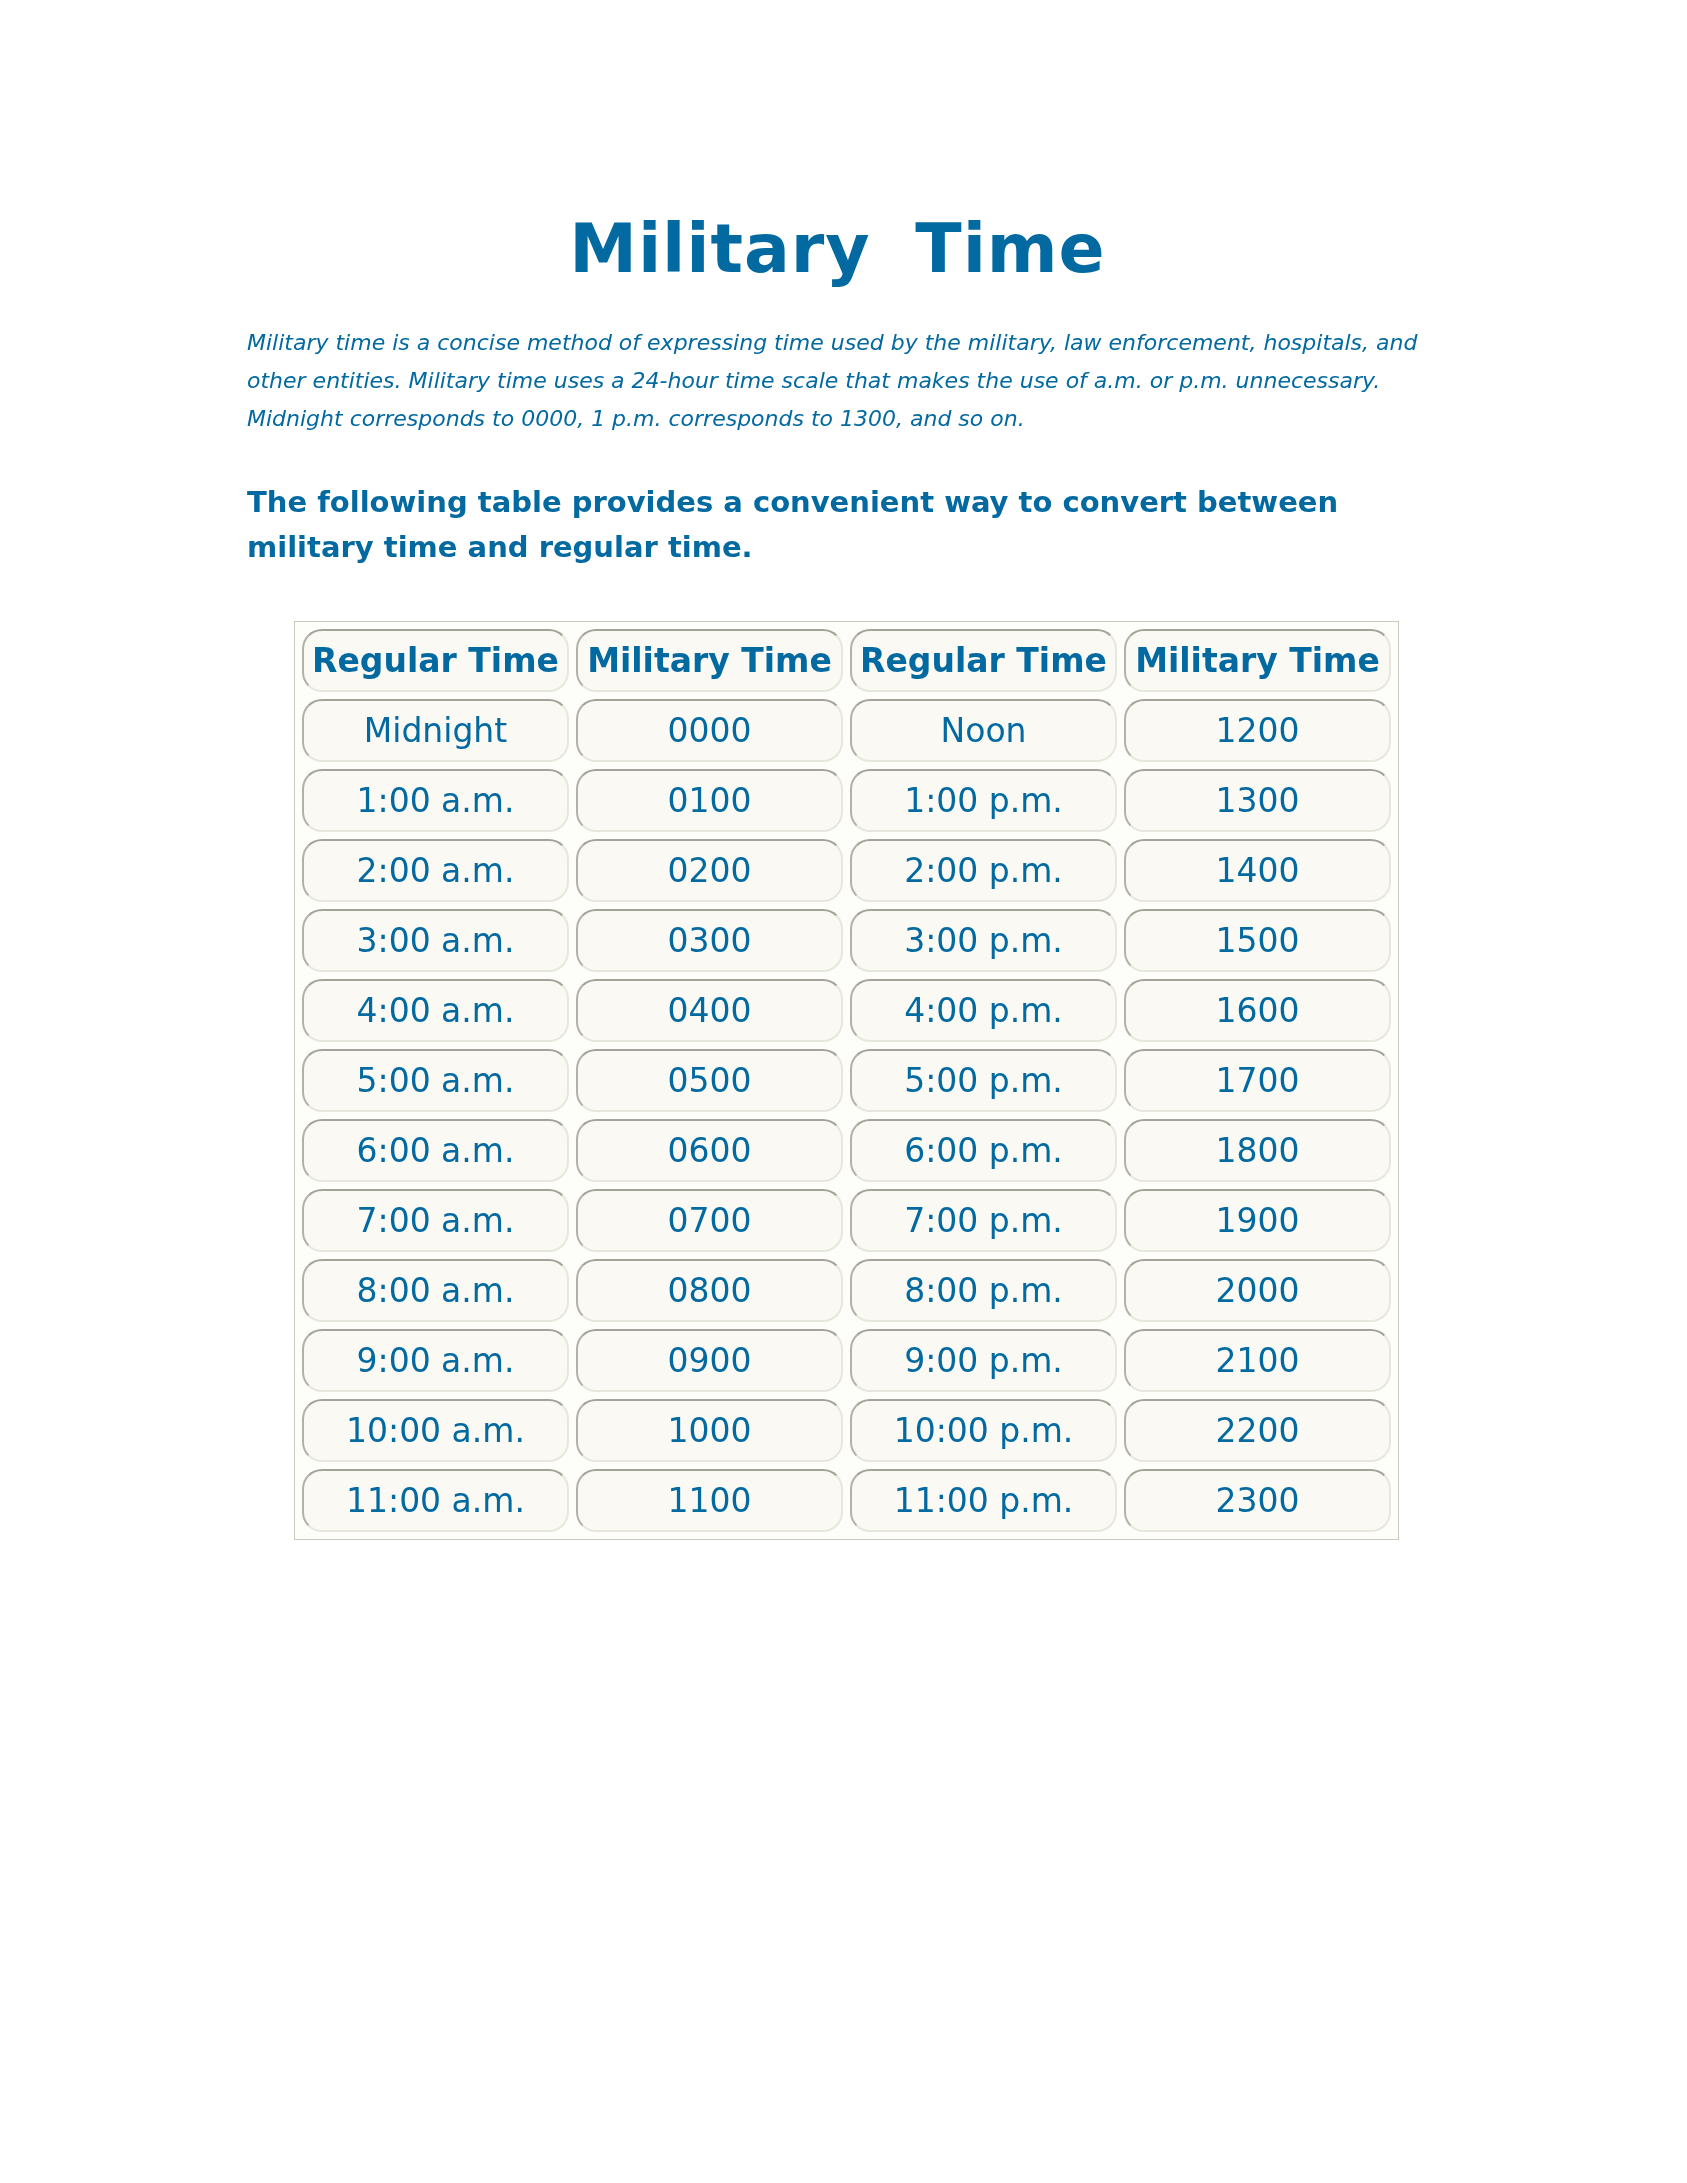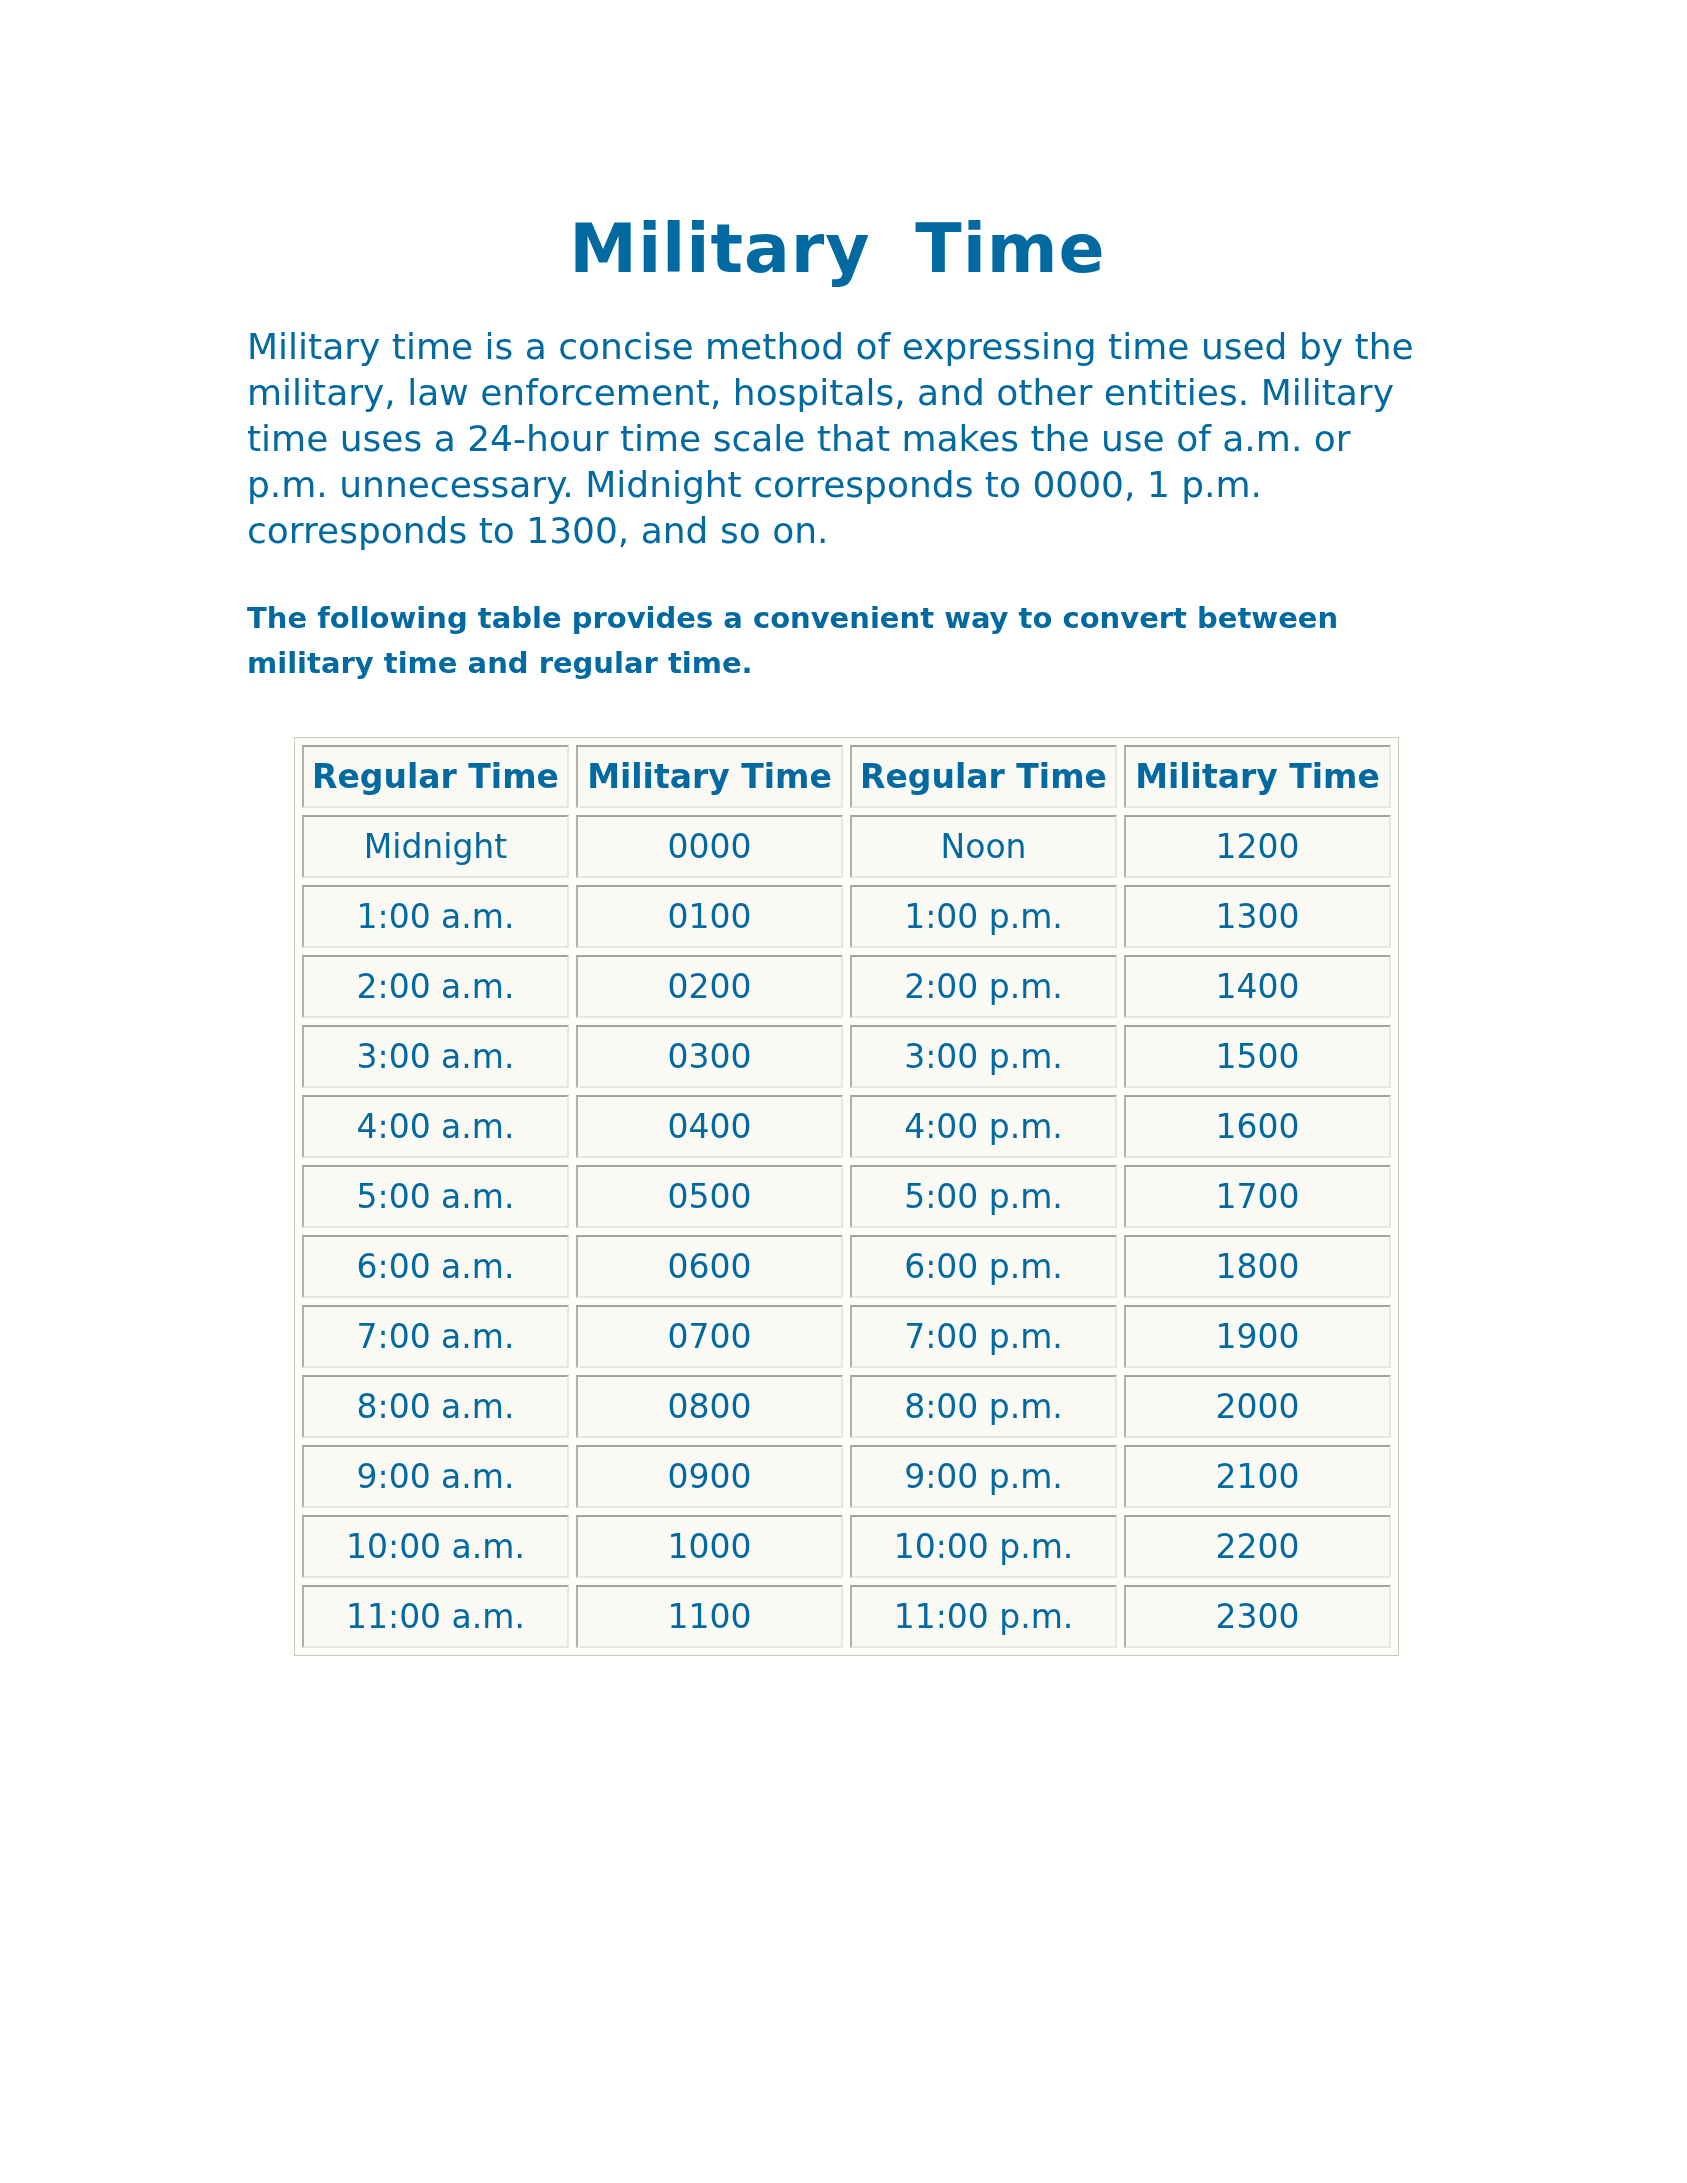--- a/index.html
+++ b/index.html
@@ -27,22 +27,23 @@
     padding-top: 212px;
     text-align: center;
     font-size: 68px;
     line-height: 1.1;
     font-weight: bold;
     word-spacing: 0.30em;
     letter-spacing: 0.9px;
   }
   .intro {
     margin: 37px 0 0 0;
-    font-size: 36px;
-    line-height: 46px;
+    font-size: 22px;
+    line-height: 38px;
+    font-style: italic;
   }
   .table-intro {
     margin: 42px 0 0 0;
     max-width: 1109px;
     font-size: 29px;
     line-height: 45px;
     font-weight: bold;
   }
   table.conversion {
     margin: 51px 0 0 47px;
@@ -60,20 +61,21 @@
     text-align: center;
     vertical-align: middle;
     font-size: 33px;
     background: #faf9f3;
     border-top: 2.6px solid #a3a39a;
     border-left: 2.6px solid #b1b1a7;
     border-right: 2.6px solid #e7e7de;
     border-bottom: 2.6px solid #e7e7de;
     overflow: hidden;
     white-space: nowrap;
+    border-radius: 20px;
   }
   table.conversion th {
     font-weight: bold;
   }
   table.conversion td {
     font-weight: normal;
     margin-top: 27px;
   }
 </style>
 </head>

